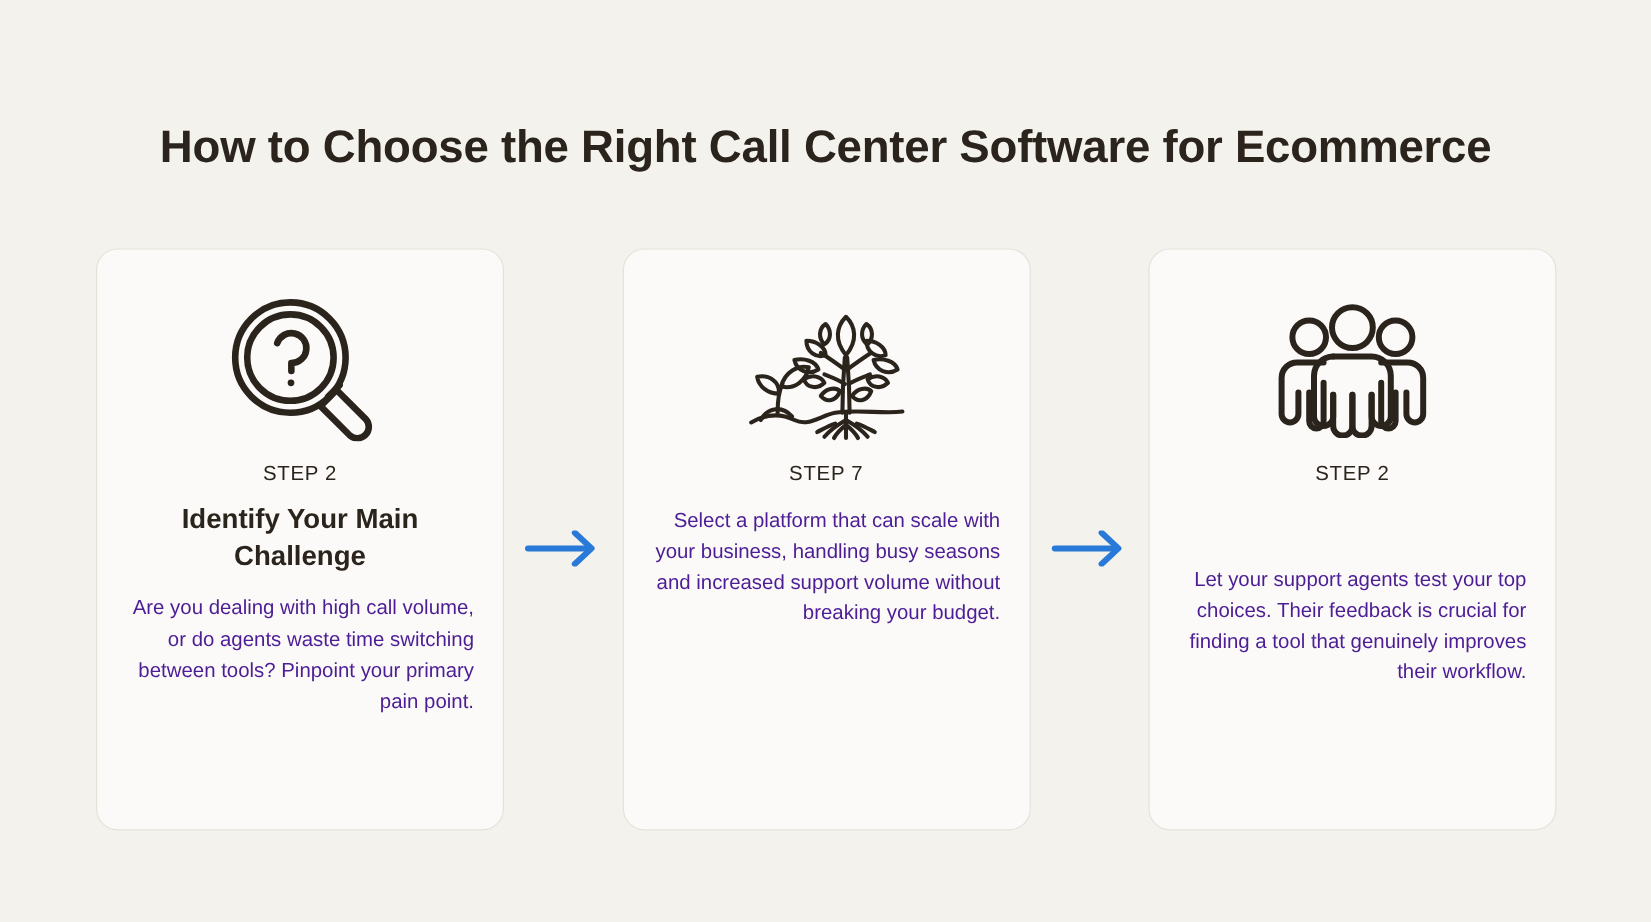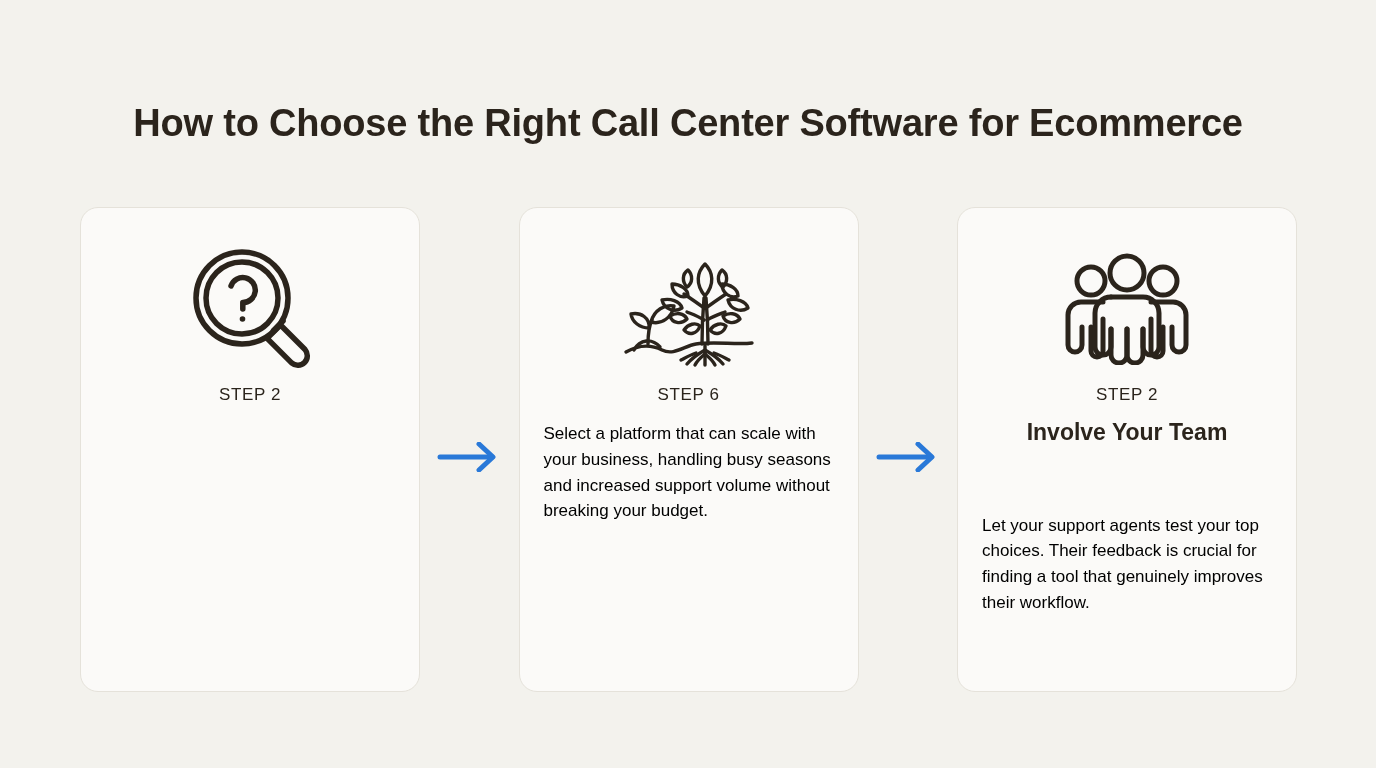--- a/index.html
+++ b/index.html
@@ -74,22 +74,22 @@
     font-size: 23px;
     font-weight: bold;
     color: #2b241c;
     text-align: center;
     line-height: 1.33;
     max-width: 270px;
   }
   .card-body {
     margin-top: 16px;
     font-size: 17px;
-    color: #000000;
-    text-align: left;
+    color: #4c1d95;
+    text-align: right;
     line-height: 1.52;
     max-width: 290px;
   }
   .card-3 .card-body {
     margin-top: 65px;
   }
   .arrow {
     align-self: center;
     width: 64px;
     height: 30px;
@@ -114,20 +114,22 @@
         <svg width="130" height="122" viewBox="0 0 130 122" fill="none" stroke="#2b241c" stroke-width="5.5" stroke-linecap="round" stroke-linejoin="round">
           <circle cx="57" cy="52" r="46"></circle>
           <circle cx="57" cy="52" r="36"></circle>
           <path d="M46 40 a12.5 12.5 0 1 1 11.8 16.6 v6.5"></path>
           <circle cx="57.5" cy="73" r="2.8" fill="#2b241c" stroke="none"></circle>
           <path d="M88.5 84.5 l9.5 -9.5"></path>
           <path d="M95.5 79 l24.5 24.5 a9.5 9.5 0 0 1 -13.4 13.4 l-24.5 -24.5 z"></path>
         </svg>
       </div>
       <div class="step-label">STEP 2</div>
+      <div class="card-title">Identify Your Main Challenge</div>
+      <div class="card-body">Are you dealing with high call volume, or do agents waste time switching between tools? Pinpoint your primary pain point.</div>
     </div>
 
     <div class="arrow">
       <svg width="64" height="30" viewBox="0 0 64 30" fill="none" stroke="#2979d8" stroke-width="5" stroke-linecap="round" stroke-linejoin="round">
         <line x1="3" y1="15" x2="55" y2="15"></line>
         <polyline points="42,2 56,15 42,28"></polyline>
       </svg>
     </div>
 
     <div class="card card-2">
@@ -167,21 +169,21 @@
 
           <path d="M87 98 C87 106 87 112 87 119"></path>
           <path d="M87 104 C80 108 74 112 69 118"></path>
           <path d="M87 104 C94 108 100 112 105 118"></path>
           <path d="M87 108 C82 112 79 115 77 119"></path>
           <path d="M87 108 C92 112 95 115 97 119"></path>
           <path d="M78 107 C72 109 67 112 63 114"></path>
           <path d="M96 107 C102 109 107 112 111 114"></path>
         </svg>
       </div>
-      <div class="step-label">STEP 6</div>
+      <div class="step-label">STEP 7</div>
       <div class="card-body">Select a platform that can scale with your business, handling busy seasons and increased support volume without breaking your budget.</div>
     </div>
 
     <div class="arrow">
       <svg width="64" height="30" viewBox="0 0 64 30" fill="none" stroke="#2979d8" stroke-width="5" stroke-linecap="round" stroke-linejoin="round">
         <line x1="3" y1="15" x2="55" y2="15"></line>
         <polyline points="42,2 56,15 42,28"></polyline>
       </svg>
     </div>
 
@@ -198,18 +200,17 @@
           <path d="M98 78 V102 a6 6 0 0 1 -12 0 V70"></path>
 
           <circle cx="62" cy="24" r="17"></circle>
           <path d="M46 48 H78 A16 16 0 0 1 94 64 V98 a8 8 0 0 1 -16 0 V80"></path>
           <path d="M46 48 A16 16 0 0 0 30 64 V98 a8 8 0 0 0 16 0 V80"></path>
           <path d="M46 80 V106 a8 8 0 0 0 16 0 V80"></path>
           <path d="M62 80 V106 a8 8 0 0 0 16 0 V80"></path>
         </svg>
       </div>
       <div class="step-label">STEP 2</div>
-      <div class="card-title">Involve Your Team</div>
       <div class="card-body">Let your support agents test your top choices. Their feedback is crucial for finding a tool that genuinely improves their workflow.</div>
     </div>
 
   </div>
 </div>
 
 </body></html>

